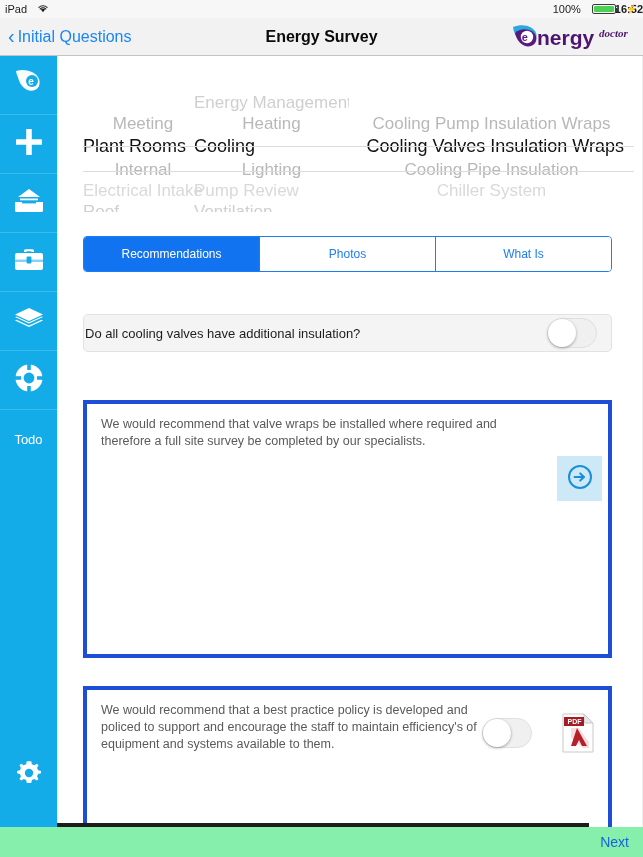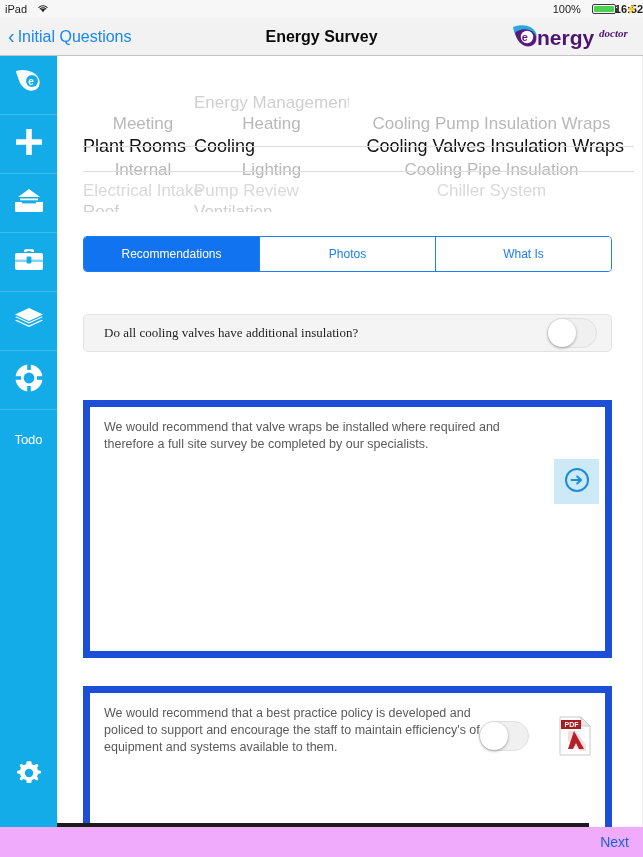--- a/index.html
+++ b/index.html
@@ -98,59 +98,59 @@
   }
   .seg:last-child { border-right: none; }
   .seg.active { background: #1173f0; color: #ffffff; }
 
   
   .qrow {
     position: absolute; left: 26px; top: 258px; width: 529px; height: 38px;
     background: #f4f4f4; border: 1px solid #e2e2e2; border-radius: 5px;
     display: flex; align-items: center;
   }
-  .qrow .qtext { margin-left: 20px; font-size: 13px; color: #1d1d1d; font-family: Liberation Serif, serif; }
+  .qrow .qtext { margin-left: 1px; font-size: 13px; color: #1d1d1d; }
 
   
   .switch {
     position: relative; width: 50px; height: 30px; border-radius: 15px;
     background: #f0f0f0; border: 1px solid #e0e0e0; cursor: pointer; flex: 0 0 auto;
   }
   .switch .knob {
     position: absolute; left: 0px; top: 0px; width: 28px; height: 28px;
     border-radius: 50%; background: #ffffff;
     box-shadow: 0 1px 3px rgba(0,0,0,0.35);
   }
   .qrow .switch { position: absolute; right: 14px; }
 
   
   .sec-title { position: absolute; left: 26px; top: 375px; font-size: 15px; color: #4a4a4a; }
 
   
   .recbox {
     position: absolute; left: 26px; width: 529px;
-    background: #fff; border: 7px solid #1d4ed8;
+    background: #fff; border: 4px solid #1d4ed8;
   }
   .recbox.b1 { top: 344px; height: 258px; }
   .recbox.b2 { top: 630px; height: 184px; }
   .rectext {
     position: absolute; left: 14px; top: 12px; width: 400px;
     font-size: 12.5px; line-height: 17px; color: #5a5a5a;
   }
   .arrow-btn {
     position: absolute; right: 6px; top: 52px; width: 45px; height: 45px;
     background: #cde9f7; display: flex; align-items: center; justify-content: center;
     cursor: pointer;
   }
   .b2 .switch { position: absolute; right: 76px; top: 28px; }
   .pdf-btn { position: absolute; right: 12px; top: 22px; width: 36px; height: 42px; cursor: pointer; }
 
   
   .bottombar {
-    position: absolute; left: 0; bottom: 0; width: 643px; height: 30px; background: #f0abfc;
+    position: absolute; left: 0; bottom: 0; width: 643px; height: 30px; background: #86efac;
   }
   .next-link {
     position: absolute; right: 14px; top: 0; height: 30px; line-height: 30px;
     font-size: 14px; color: #1565d8; cursor: pointer;
   }
   .scrollhint {
     position: absolute; left: 57px; bottom: 30px; width: 532px; height: 4px;
     background: #1c1c1c;
   }
   .content-rule { position: absolute; left: 0; top: 0; width: 1px; height: 771px; background: #ededed; }

